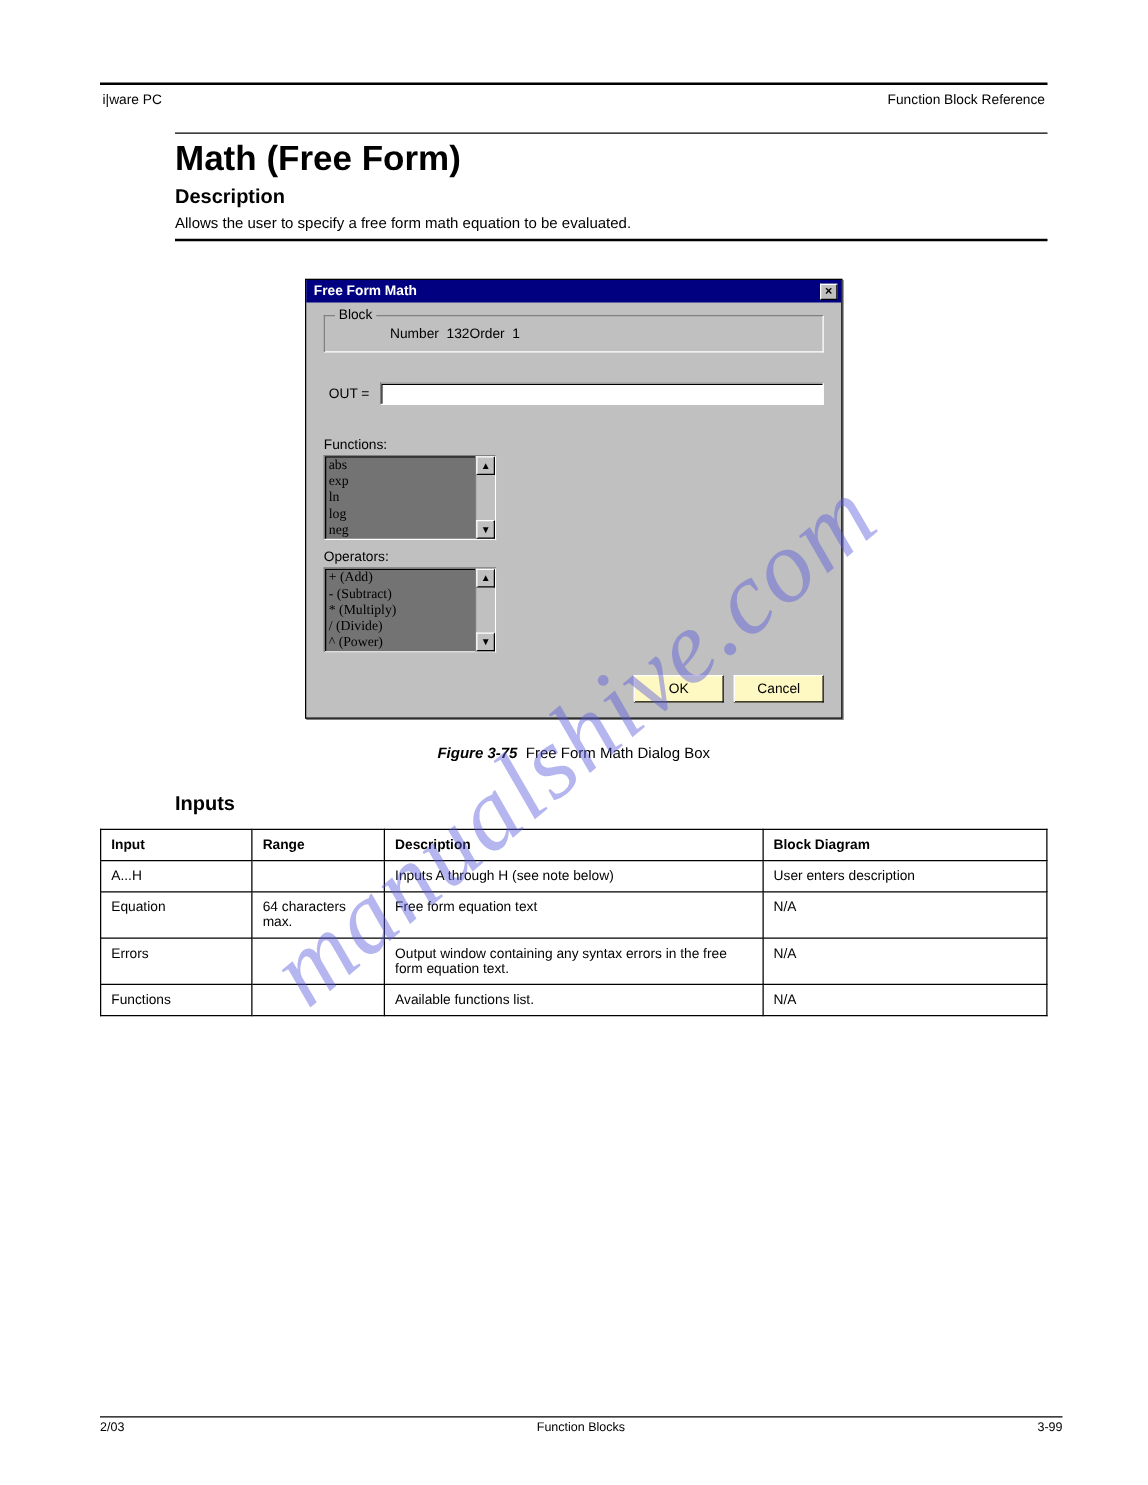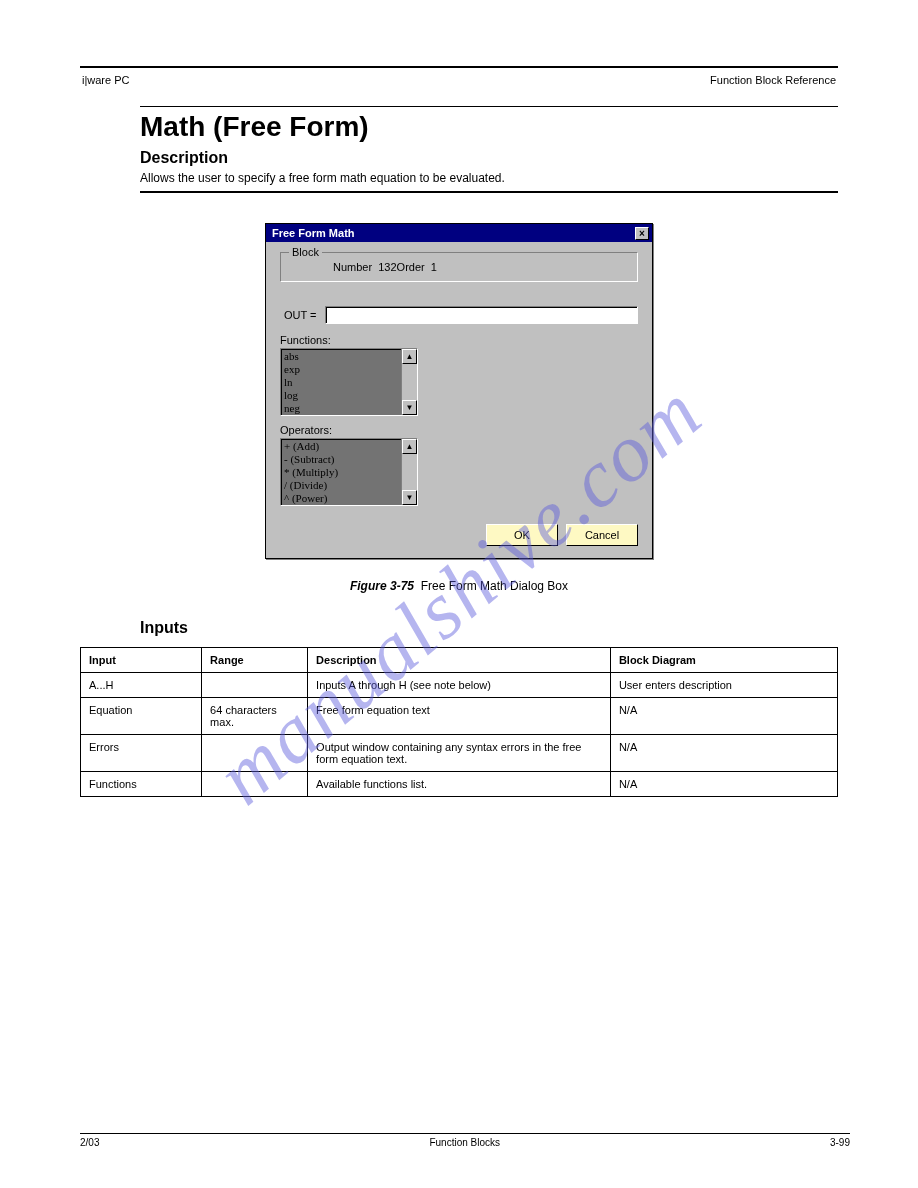--- a/index.html
+++ b/index.html
@@ -17,21 +17,21 @@
   }
   .hr-thick { border: none; border-top: 2px solid #000; margin: 6px 0; }
   .hr-thin { border: none; border-top: 1px solid #000; margin: 4px 0; }
   .header-row { display: flex; justify-content: space-between; font-size: 11px; padding: 0 2px; }
   .title-area { margin-left: 60px; margin-top: 20px; }
   .h1 { font-size: 28px; font-weight: bold; margin-bottom: 6px; }
   .h2 { font-size: 16px; font-weight: bold; margin-bottom: 4px; }
   .desc { font-size: 12px; margin-bottom: 4px; }
   .dialog-wrap { display: flex; justify-content: center; margin: 30px 0 20px 0; }
   .dialog {
-    width: 388px;
+    width: 430px;
     background: #c0c0c0;
     border: 1px solid #000;
     box-shadow: 1px 1px 0 #808080;
     font-family: "MS Sans Serif", Tahoma, sans-serif;
     font-size: 11px;
   }
   .titlebar {
     background: #000080;
     color: #fff;
     font-weight: bold;
@@ -66,21 +66,21 @@
   }
   .fieldset .legend {
     position: absolute;
     top: -7px;
     left: 8px;
     background: #c0c0c0;
     padding: 0 3px;
     font-size: 11px;
   }
   .block-row { display: flex; padding-left: 40px; }
-  .out-row { display: flex; align-items: center; gap: 8px; margin-bottom: 10px; padding-left: 4px; }
+  .out-row { display: flex; align-items: center; gap: 8px; margin-bottom: 26px; padding-left: 4px; }
   .sunken-input {
     flex: 1;
     height: 18px;
     background: #fff;
     border-top: 1px solid #808080;
     border-left: 1px solid #808080;
     border-right: 1px solid #fff;
     border-bottom: 1px solid #fff;
     box-shadow: inset 1px 1px 0 #000;
     padding: 1px 3px;

